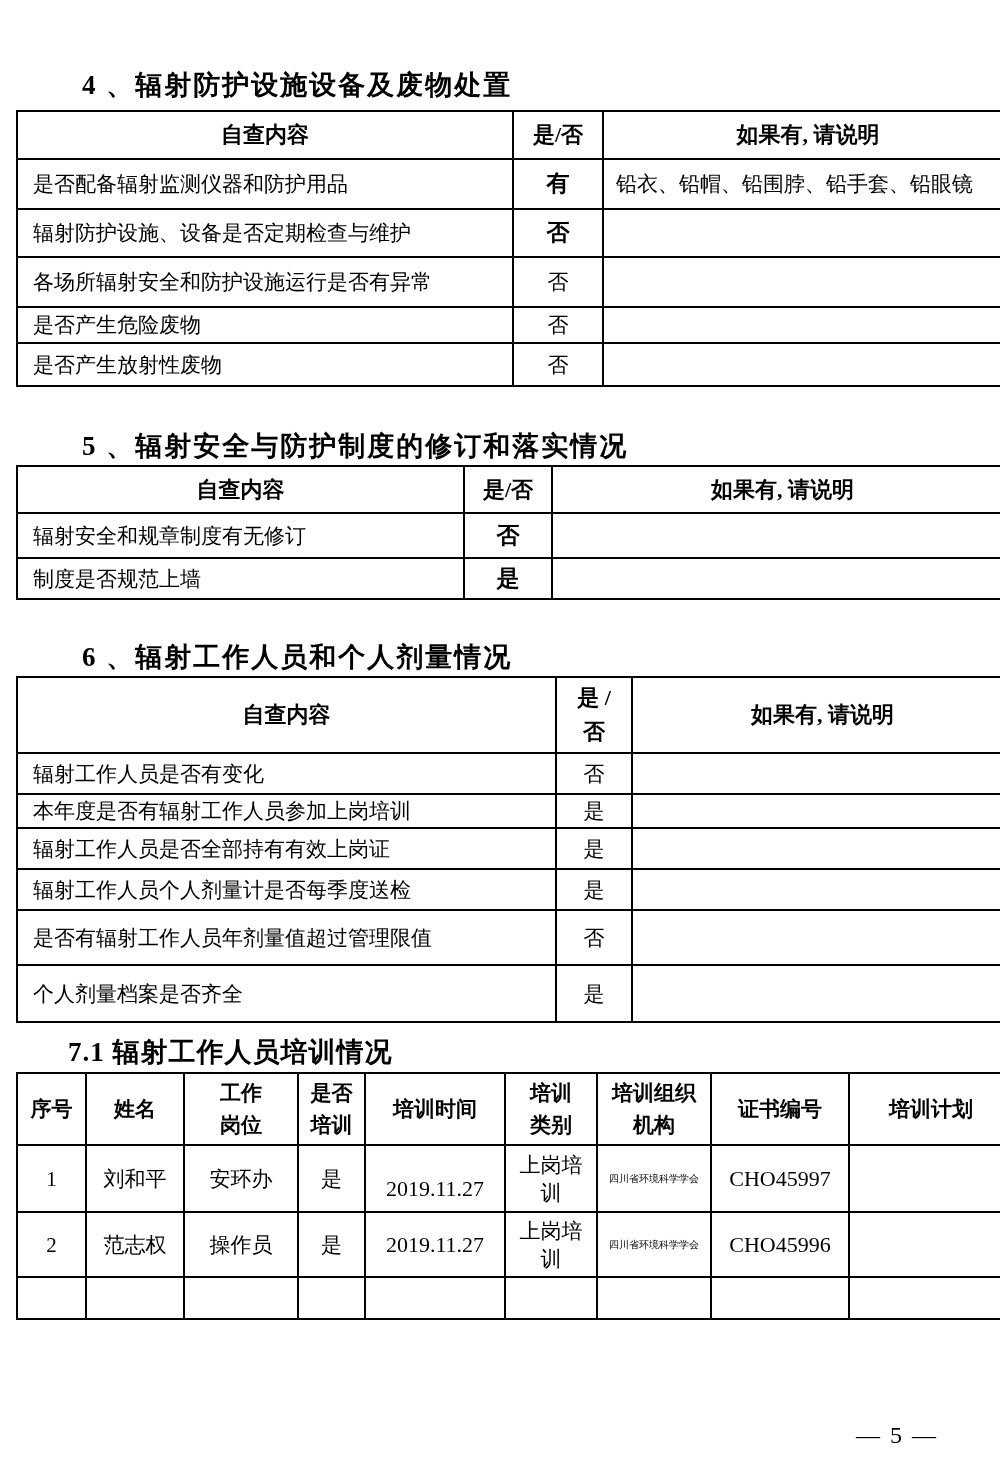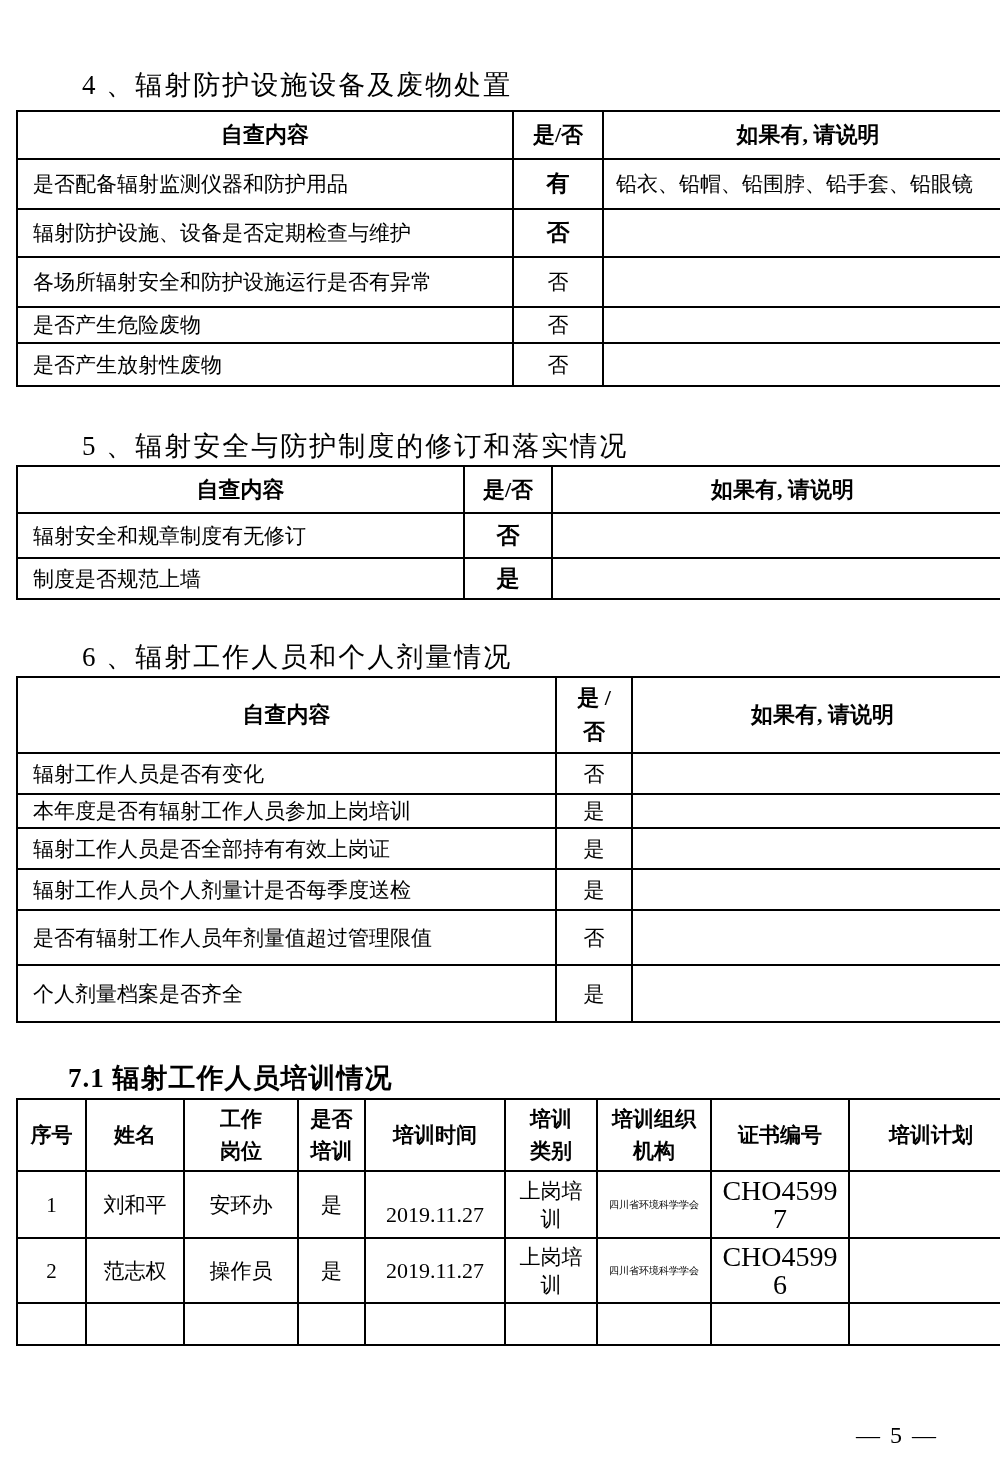--- a/index.html
+++ b/index.html
@@ -3,21 +3,21 @@
 <meta charset="utf-8">
 <style>
   html,body{margin:0;padding:0;background:#ffffff;}
   body{
     width:1000px;height:1474px;position:relative;
     font-family:"Liberation Serif","DejaVu Serif",serif;
     color:#000;
   }
   .sec-title{
     font-size:27px;line-height:30px;letter-spacing:2px;
-    margin:0 0 0 82px;font-weight:normal;
+    margin:0 0 0 82px;font-weight:bold;
   }
   .sec-title.bold{font-weight:bold;letter-spacing:1px;margin-left:68px;}
   table{
     border-collapse:collapse;table-layout:fixed;
     width:996px;margin-left:16px;
   }
   td,th{
     border:2px solid #000;
     font-size:21px;line-height:28px;
     padding:2px 4px;vertical-align:middle;
@@ -32,27 +32,27 @@
   
   .t4{margin-top:10px;}
   
   .title5{margin-top:44px;}
   .t5{margin-top:4px;}
   
   .title6{margin-top:42px;}
   .t6{margin-top:4px;}
   .t6 th.yn{line-height:34px;}
   
-  .title7{margin-top:40px;}
+  .title7{margin-top:14px;}
   .t7{margin-top:5px;}
   .t7 th{font-size:21px;line-height:32px;padding:2px 4px;}
   .t7 td{text-align:center;padding:2px 6px;}
   .t7 td.org{font-size:10px;line-height:26px;}
   .t7 td.date{font-size:22px;}
-  .t7 td.cert{font-size:28px;}
+  .t7 td.cert{font-size:22px;}
   .t7 td.vbottom{vertical-align:bottom;padding-bottom:8px;}
   .page-num{
     position:absolute;top:1422px;right:62px;
     font-size:24px;letter-spacing:2px;
   }
   .top-pad{height:70px;}
 </style>
 </head>
 <body>
 

